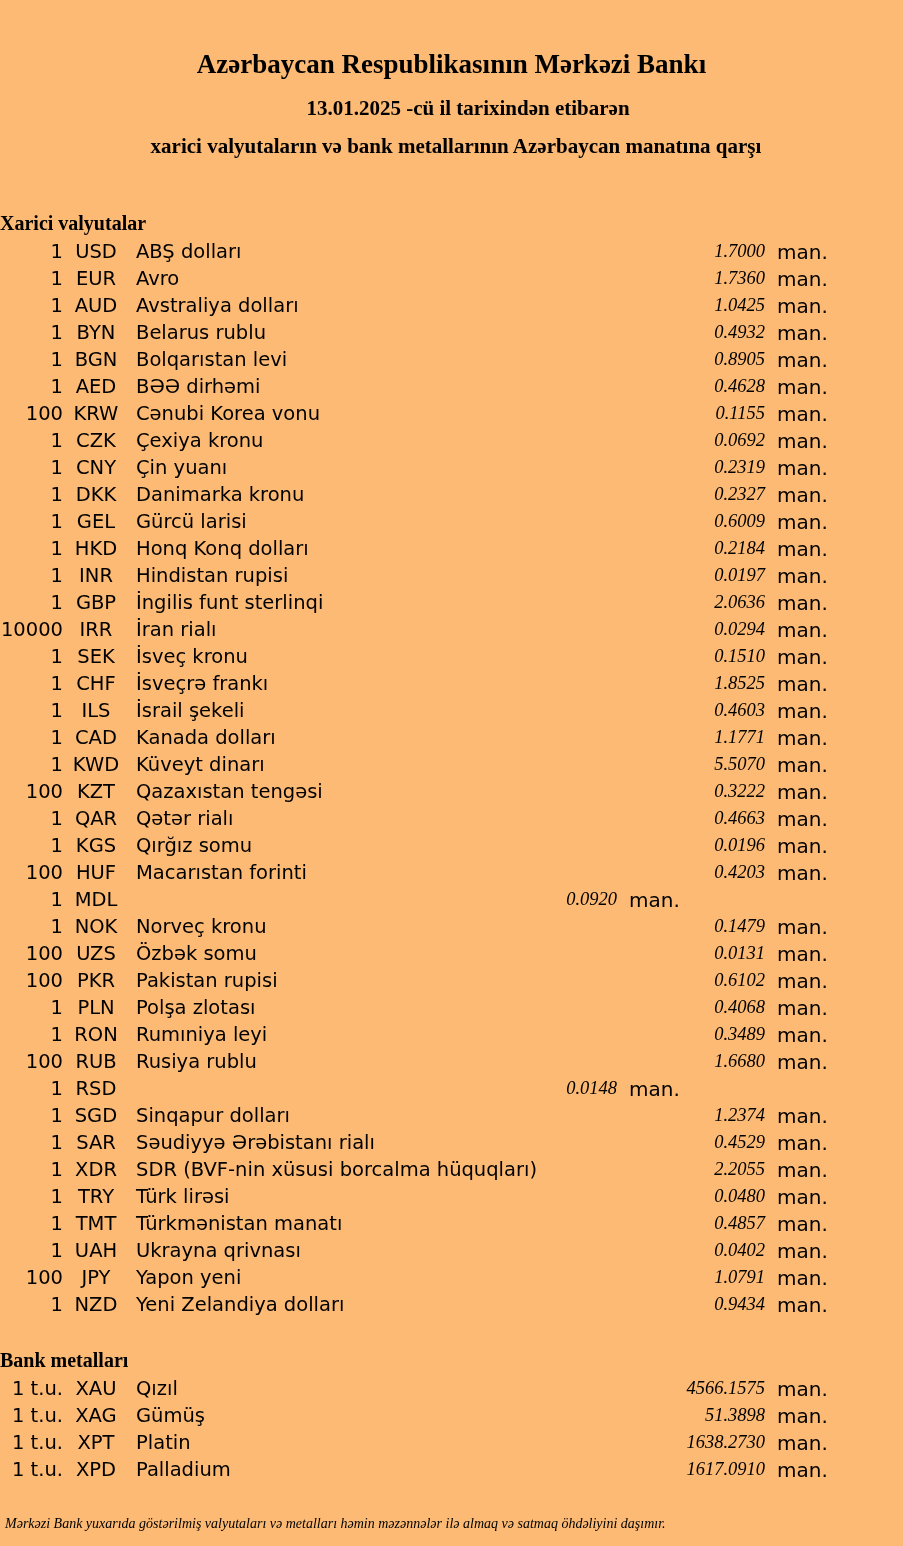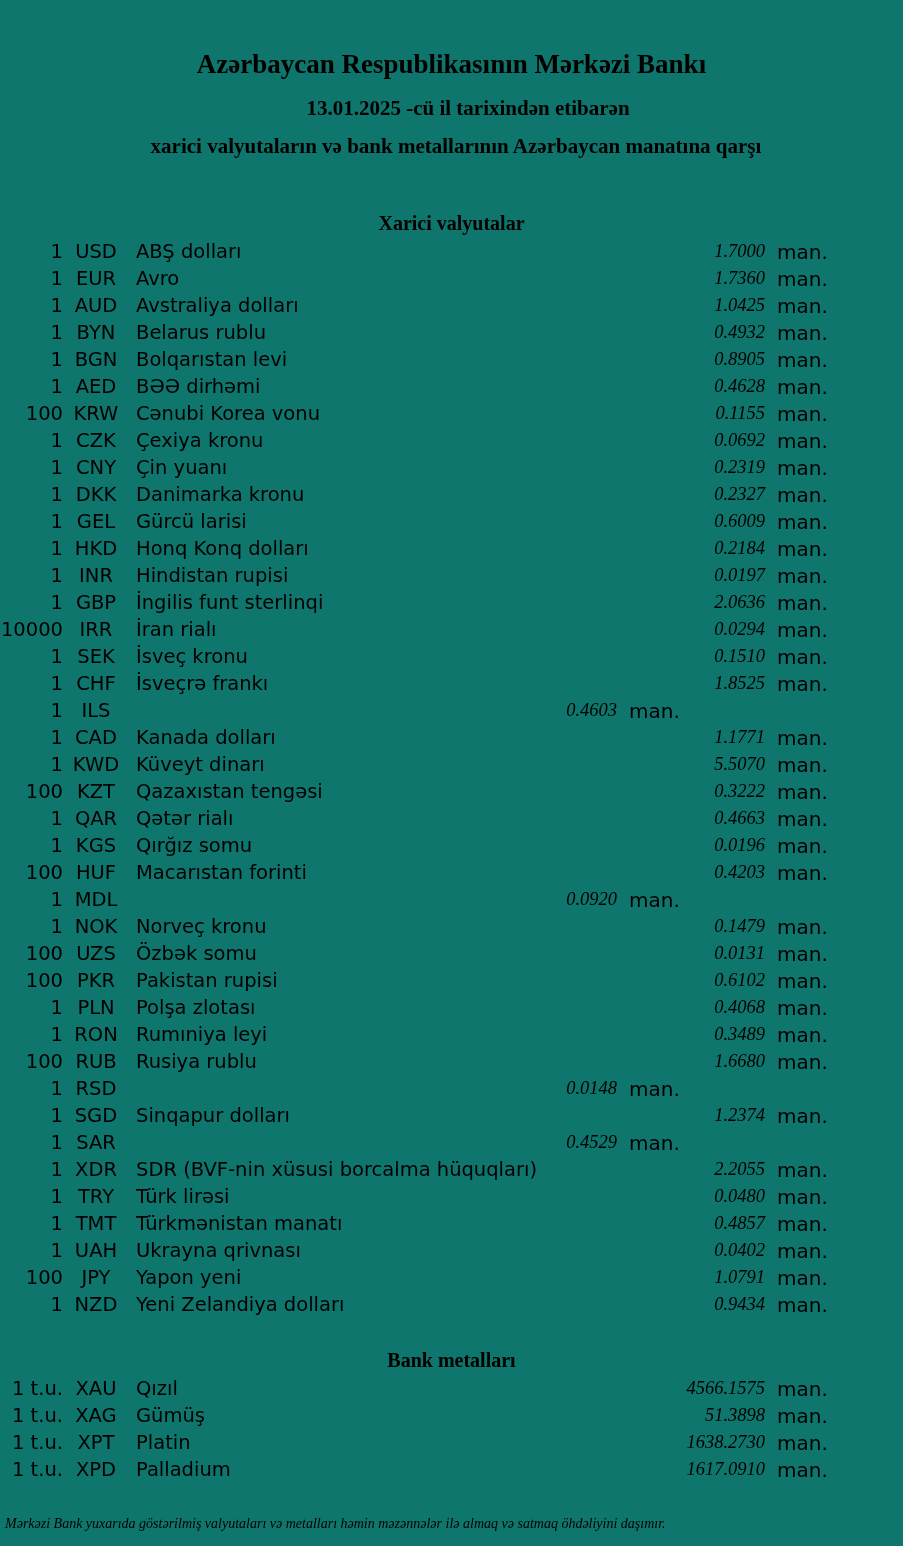--- a/index.html
+++ b/index.html
@@ -4,21 +4,21 @@
 <style>
   html, body {
     margin: 0;
     padding: 0;
     background: #ffffff;
   }
   .page {
     position: relative;
     width: 903px;
     height: 1546px;
-    background: #0f766e;
+    background: #fdba74;
     color: #000000;
     overflow: hidden;
   }
   .header {
     padding-top: 47px;
     text-align: center;
     font-family: "Liberation Serif", serif;
     font-weight: bold;
   }
   .title {
@@ -26,21 +26,20 @@
     line-height: 34px;
   }
   .subtitle {
     font-size: 21px;
     line-height: 26px;
   }
   .subtitle.sub1 { margin-top: 14px; margin-left: 33px; }
   .subtitle.sub2 { margin-top: 12px; padding-left: 9px; }
 
   .section-heading {
-    text-align: center;
     font-family: "Liberation Serif", serif;
     font-weight: bold;
     font-size: 20px;
     line-height: 25px;
   }
   .currencies-heading { margin-top: 52px; }
   .metals-heading { margin-top: 30px; }
 
   .rates-table { margin-top: 2px; }
 
@@ -236,20 +235,21 @@
         <span class="cell-qty">1</span>
         <span class="cell-code">CHF</span>
         <span class="cell-name">İsveçrə frankı</span>
         <span class="cell-rate">1.8525</span>
         <span class="cell-unit">man.</span>
       </div>
 
       <div class="row">
         <span class="cell-qty">1</span>
         <span class="cell-code">ILS</span>
+        <span class="cell-name">İsrail şekeli</span>
         <span class="cell-rate">0.4603</span>
         <span class="cell-unit">man.</span>
       </div>
 
       <div class="row">
         <span class="cell-qty">1</span>
         <span class="cell-code">CAD</span>
         <span class="cell-name">Kanada dolları</span>
         <span class="cell-rate">1.1771</span>
         <span class="cell-unit">man.</span>
@@ -361,20 +361,21 @@
         <span class="cell-qty">1</span>
         <span class="cell-code">SGD</span>
         <span class="cell-name">Sinqapur dolları</span>
         <span class="cell-rate">1.2374</span>
         <span class="cell-unit">man.</span>
       </div>
 
       <div class="row">
         <span class="cell-qty">1</span>
         <span class="cell-code">SAR</span>
+        <span class="cell-name">Səudiyyə Ərəbistanı rialı</span>
         <span class="cell-rate">0.4529</span>
         <span class="cell-unit">man.</span>
       </div>
 
       <div class="row">
         <span class="cell-qty">1</span>
         <span class="cell-code">XDR</span>
         <span class="cell-name">SDR (BVF-nin xüsusi borcalma hüquqları)</span>
         <span class="cell-rate">2.2055</span>
         <span class="cell-unit">man.</span>

